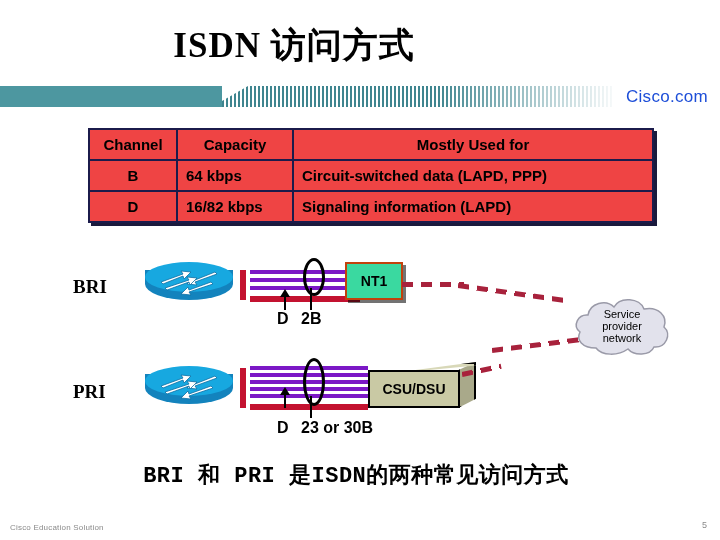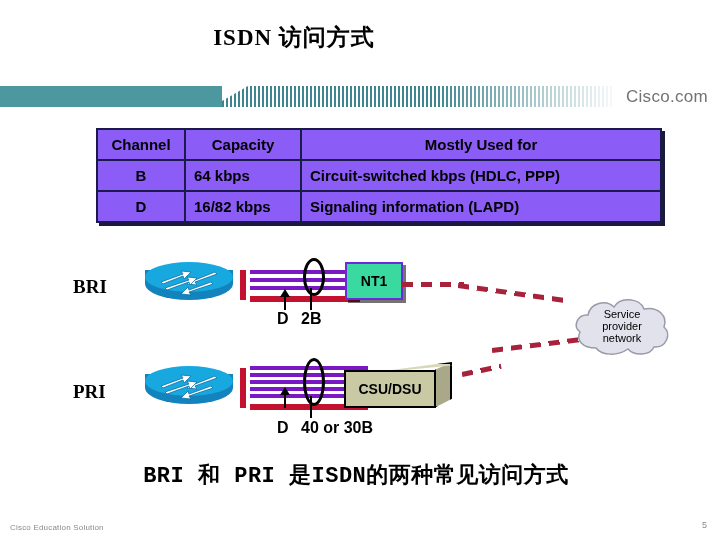--- a/index.html
+++ b/index.html
@@ -16,21 +16,21 @@
   }
 
   
   .slide-title {
     position: absolute;
     left: 0;
     top: 22px;
     width: 588px;
     text-align: center;
     font-family: "Liberation Serif", serif;
-    font-size: 23px;
+    font-size: 35px;
     font-weight: 700;
     color: #000000;
     letter-spacing: 1px;
     white-space: nowrap;
   }
 
   
   .banner {
     position: absolute;
     left: 0;
@@ -75,31 +75,31 @@
     height: 21px;
     background: #ffffff;
     clip-path: polygon(0 0, 100% 0, 0 72%);
   }
   .cisco-com {
     position: absolute;
     right: 12px;
     top: 1px;
     font-family: "Liberation Sans", sans-serif;
     font-size: 17px;
-    color: #737373;
+    color: #1d4ed8;
     letter-spacing: 0.3px;
   }
 
   
   .info-table {
     position: absolute;
-    left: 96px;
+    left: 88px;
     top: 128px;
     border-collapse: collapse;
-    background: #8b5cf6;
+    background: #ef4444;
     box-shadow: 3px 3px 0 #1a1a3c;
   }
   .info-table td, .info-table th {
     border: 2px solid #1b1b4b;
     font-family: "Liberation Sans", sans-serif;
     font-size: 15px;
     font-weight: 700;
     color: #000000;
     padding: 6px 8px;
     height: 26px;
@@ -219,35 +219,35 @@
   .chan-pri-b  { left: 301px; top: 419px; }
 
   
   .nt1 {
     position: absolute;
     left: 345px;
     top: 262px;
     width: 54px;
     height: 34px;
     background: #3ad9a0;
-    border: 2px solid #6d28d9;
+    border: 2px solid #c2410c;
     box-shadow: 3px 3px 0 rgba(0,0,0,0.55);
     display: flex;
     align-items: center;
     justify-content: center;
     font-family: "Liberation Sans", sans-serif;
     font-size: 14px;
     font-weight: 700;
     color: #000000;
   }
 
   
   .csudsu {
     position: absolute;
-    left: 344px;
+    left: 368px;
     top: 362px;
     width: 117px;
     height: 46px;
   }
   .csudsu .front {
     position: absolute;
     left: 0; top: 8px;
     width: 92px; height: 38px;
     background: #c9c9a4;
     border: 2px solid #000000;
@@ -366,21 +366,21 @@
     <tr>
       <th class="col-channel">Channel</th>
       <th class="col-capacity">Capacity</th>
       <th class="col-used">Mostly Used for</th>
     </tr>
   </thead>
   <tbody>
     <tr>
       <td class="col-channel">B</td>
       <td class="col-capacity">64 kbps</td>
-      <td class="col-used">Circuit-switched kbps (HDLC, PPP)</td>
+      <td class="col-used">Circuit-switched data (LAPD, PPP)</td>
     </tr>
     <tr>
       <td class="col-channel">D</td>
       <td class="col-capacity">16/82 kbps</td>
       <td class="col-used">Signaling information (LAPD)</td>
     </tr>
   </tbody>
 </table>
 
 <div>
@@ -435,21 +435,21 @@
     <div class="pline" style="top:7px;  width:118px;"></div>
     <div class="pline" style="top:14px; width:118px;"></div>
     <div class="pline" style="top:21px; width:118px;"></div>
     <div class="pline" style="top:28px; width:118px;"></div>
     <div class="dline" style="top:38px; width:118px;"></div>
   </div>
   <div class="oval oval-pri"></div>
   <div class="oval-stem stem-pri"></div>
   <div class="uparrow arrow-pri"></div>
   <div class="chan-label chan-pri-d">D</div>
-  <div class="chan-label chan-pri-b">40 or 30B</div>
+  <div class="chan-label chan-pri-b">23 or 30B</div>
 
   <div class="csudsu">
     <div class="side"></div>
     <div class="topface"></div>
     <div class="front">CSU/DSU</div>
   </div>
 
   <div class="dashlink dash-bri-1"></div>
   <div class="dashlink dash-bri-2"></div>
   <div class="dashlink dash-pri-1"></div>

